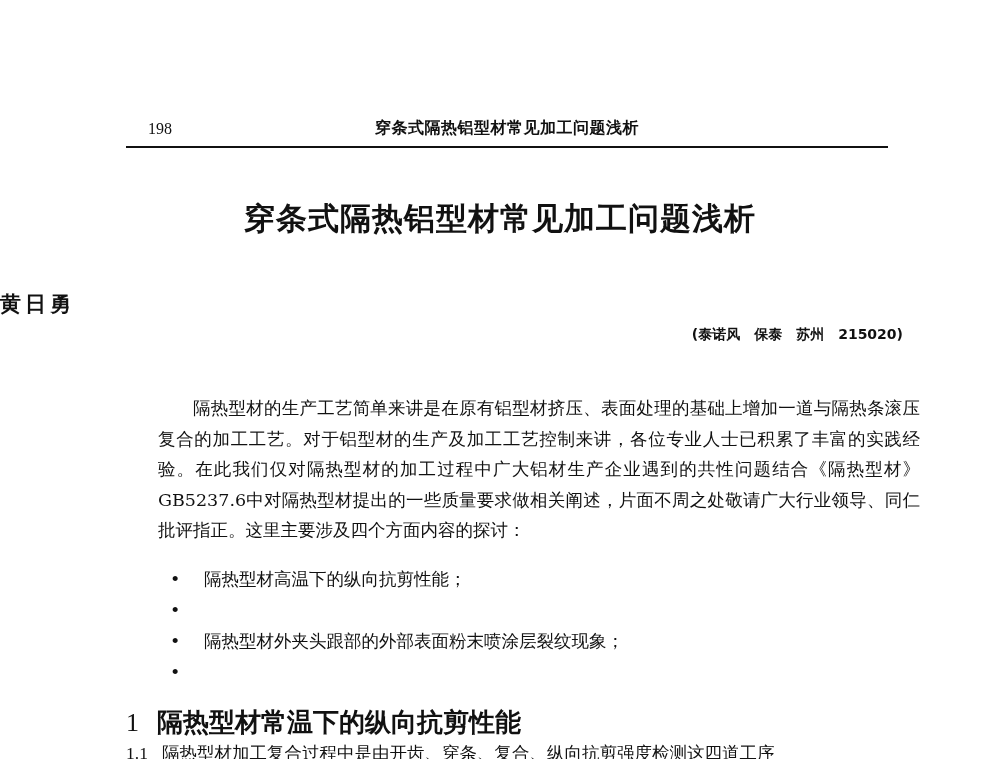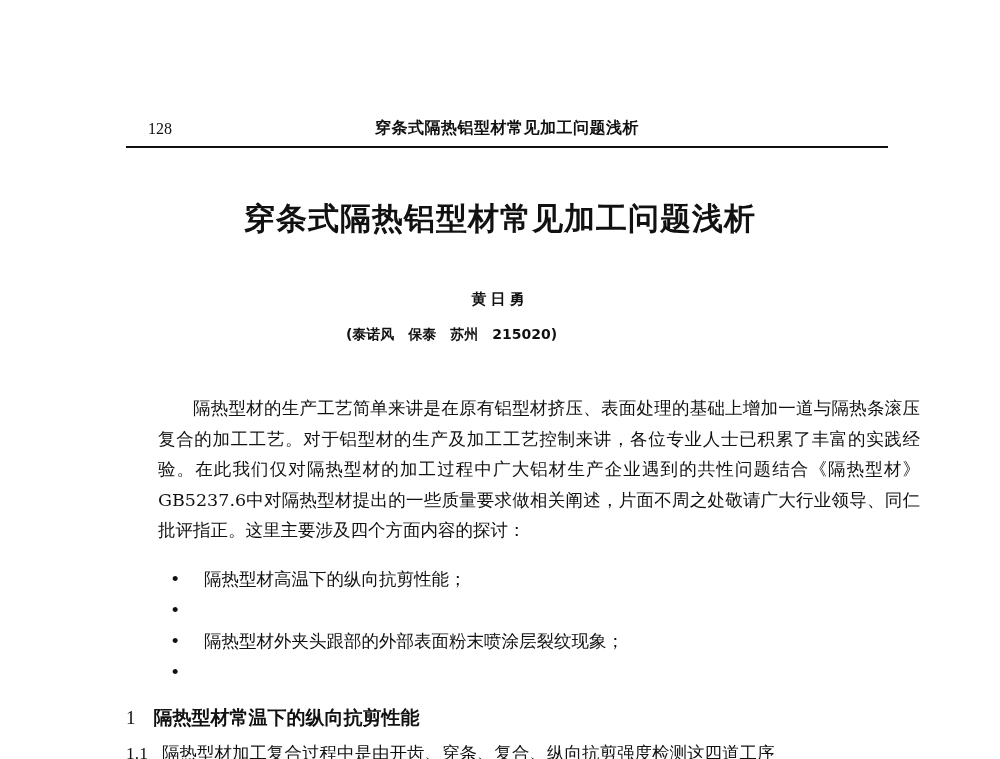--- a/index.html
+++ b/index.html
@@ -2,37 +2,37 @@
 <html><head>
 <meta charset="utf-8">
 <style>
   html, body { margin:0; padding:0; }
   body { width:1000px; height:759px; background:#ffffff; position:relative; overflow:hidden; font-family:"DejaVu Serif", serif; color:#111; }
   .header { position:absolute; left:126px; top:118px; width:762px; height:30px; }
   .page-num { position:absolute; left:22px; top:2px; font-family:"Liberation Serif", serif; font-size:16px; }
   .running-title { position:absolute; left:0; right:0; top:0; text-align:center; font-family:"DejaVu Sans", sans-serif; font-weight:bold; font-size:16px; letter-spacing:0.5px; }
   .rule { position:absolute; left:126px; top:146px; width:762px; height:2px; background:#111; }
   .title { position:absolute; left:0; width:1000px; top:198px; text-align:center; font-family:"DejaVu Sans", sans-serif; font-weight:bold; font-size:31px; letter-spacing:1px; }
-  .author { position:absolute; left:0; width:1000px; top:290px; text-align:center; font-size:15px; letter-spacing:4px; font-weight:bold; }
-  .affil { position:absolute; left:0; width:903px; top:326px; text-align:center; font-family:"DejaVu Sans", sans-serif; font-size:14px; font-weight:bold; }
+  .author { position:absolute; left:0; width:1000px; top:290px; text-align:left; font-size:21px; letter-spacing:4px; font-weight:bold; }
+  .affil { position:absolute; left:0; width:903px; top:326px; text-align:right; font-family:"DejaVu Sans", sans-serif; font-size:14px; font-weight:bold; }
   .body { position:absolute; left:126px; top:393px; width:762px; font-size:17.5px; line-height:30.5px; text-align:justify;margin-left:32px; }
   .body p { margin:0; text-indent:2em; }
   .bullets { position:absolute; left:170px; top:564px; margin:0; padding:0; list-style:none; font-size:17.5px; }
   .bullets li { height:31px; line-height:31px; position:relative; padding-left:34px; }
   .bullets li .dot { position:absolute; left:0; top:0; }
-  .section { position:absolute; left:126px; top:705px; font-family:"DejaVu Sans", sans-serif; font-weight:bold; font-size:19px; }
+  .section { position:absolute; left:126px; top:705px; font-family:"DejaVu Sans", sans-serif; font-weight:bold; font-size:26px; }
   .section .num { font-family:"Liberation Serif", serif; font-weight:normal; margin-right:18px; }
   .subsec { position:absolute; left:126px; top:741px; font-size:17.5px; white-space:nowrap; }
   .subsec .num { font-family:"Liberation Serif", serif; margin-right:14px; }
 </style>
 </head>
 <body>
 
 <div class="header">
-  <span class="page-num">128</span>
+  <span class="page-num">198</span>
   <div class="running-title">穿条式隔热铝型材常见加工问题浅析</div>
 </div>
 <div class="rule"></div>
 
 <h1 class="title" style="margin:0;">穿条式隔热铝型材常见加工问题浅析</h1>
 <div class="author">黄日勇</div>
 <div class="affil">(泰诺风　保泰　苏州　215020)</div>
 
 <div class="body">
   <p>隔热型材的生产工艺简单来讲是在原有铝型材挤压、表面处理的基础上增加一道与隔热条滚压复合的加工工艺。对于铝型材的生产及加工工艺控制来讲，各位专业人士已积累了丰富的实践经验。在此我们仅对隔热型材的加工过程中广大铝材生产企业遇到的共性问题结合《隔热型材》GB5237.6中对隔热型材提出的一些质量要求做相关阐述，片面不周之处敬请广大行业领导、同仁批评指正。这里主要涉及四个方面内容的探讨：</p>

